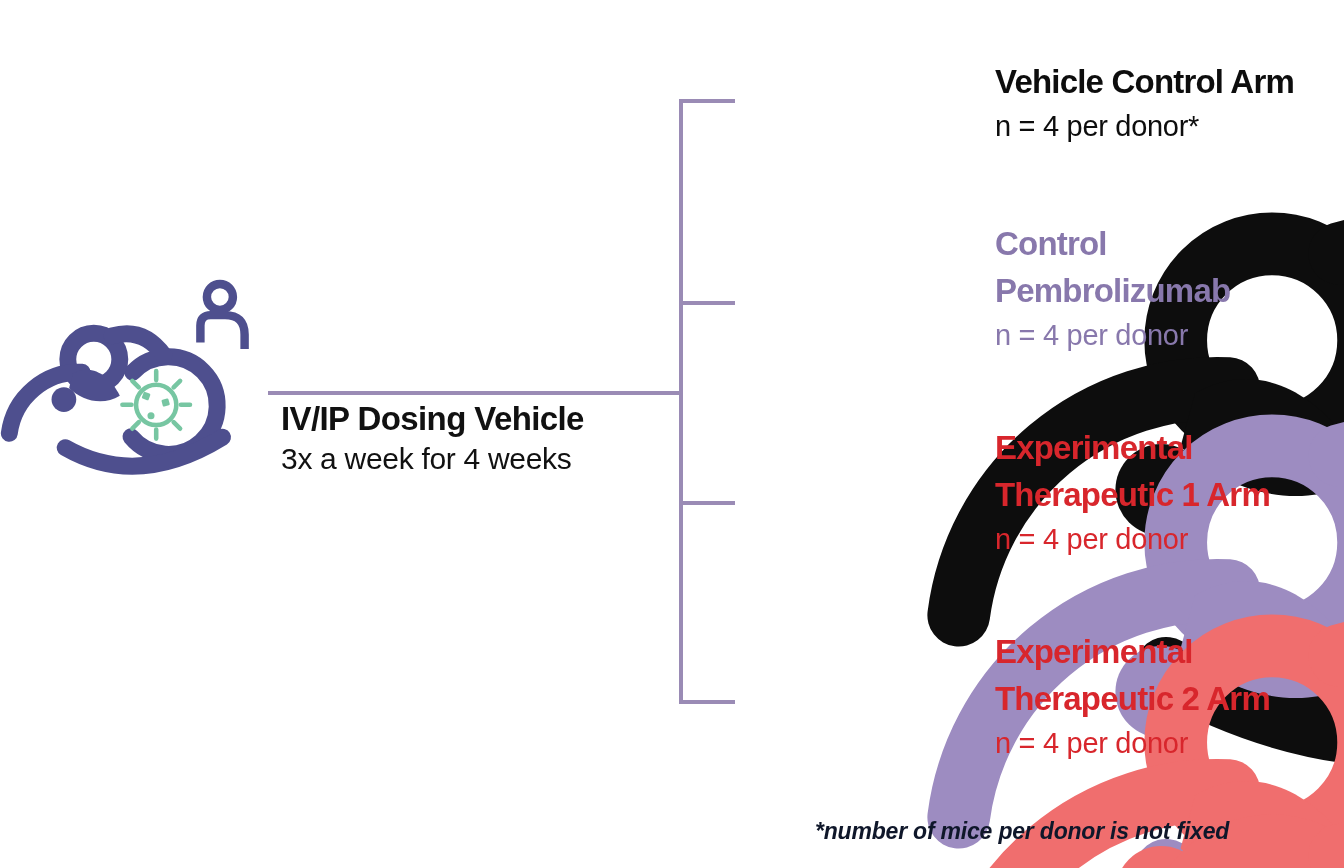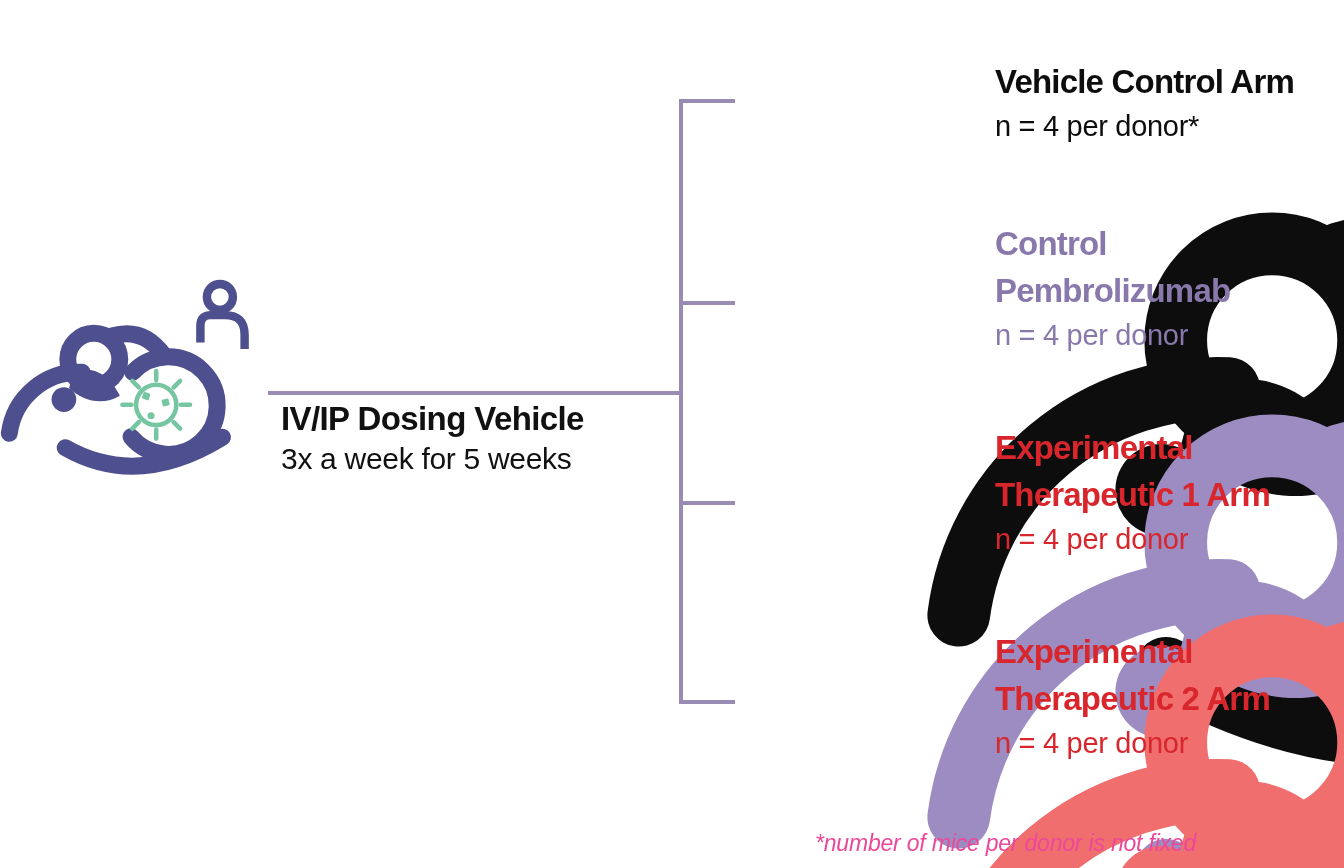--- a/index.html
+++ b/index.html
@@ -43,24 +43,23 @@
   #arm-text-3 { top: 424px; }
   #arm-text-4 { top: 628px; }
   .arm-title {
     font-size: 33px; font-weight: bold; line-height: 47px; letter-spacing: -0.8px;
   }
   .arm-title:empty { display: none; }
   .n-label { font-size: 29px; font-weight: normal; line-height: 42px; letter-spacing: -0.3px; }
 
   
   #footnote {
-    left: 815px; top: 818px; color: #ec4899;
-    font-size: 23px; font-style: italic; font-weight: normal; letter-spacing: -0.2px;
+    left: 815px; top: 818px; color: #0f172a;
+    font-size: 23px; font-style: italic; font-weight: bold; letter-spacing: -0.2px;
     white-space: nowrap;
-    margin-top: 12px;
   }
 
   svg.icon { display: block; width: 100%; height: 100%; overflow: visible; }
   #svg-defs { position: absolute; width: 0; height: 0; }
 </style>
 </head>
 <body style="background: rgb(255, 255, 255);">
 
 <svg id="svg-defs" aria-hidden="true">
   <defs>
@@ -97,21 +96,21 @@
 
 <div id="connector-left" class="cline" style="color: rgb(154, 139, 181);"></div>
 <div id="trunk" class="cline" style="color: rgb(154, 139, 181);"></div>
 <div id="stub-1" class="cline stub" style="color: rgb(154, 139, 181);"></div>
 <div id="stub-2" class="cline stub" style="color: rgb(154, 139, 181);"></div>
 <div id="stub-3" class="cline stub" style="color: rgb(154, 139, 181);"></div>
 <div id="stub-4" class="cline stub" style="color: rgb(154, 139, 181);"></div>
 
 <div id="dosing-label" class="abs">
   <div id="dosing-title">IV/IP Dosing Vehicle</div>
-  <div id="dosing-subtitle">3x a week for 5 weeks</div>
+  <div id="dosing-subtitle">3x a week for 4 weeks</div>
 </div>
 
 <svg id="arm-mouse-1" class="arm-mouse icon" viewBox="0 0 230 180" style="color: rgb(13, 13, 13);">
     <use href="#mouse-sym"></use>
   </svg>
 <div id="arm-text-1" class="arm-text" style="color: rgb(13, 13, 13);">
   <div class="arm-title">Vehicle Control Arm</div>
 
   <div class="n-label">n = 4 per donor*</div>
 </div>

